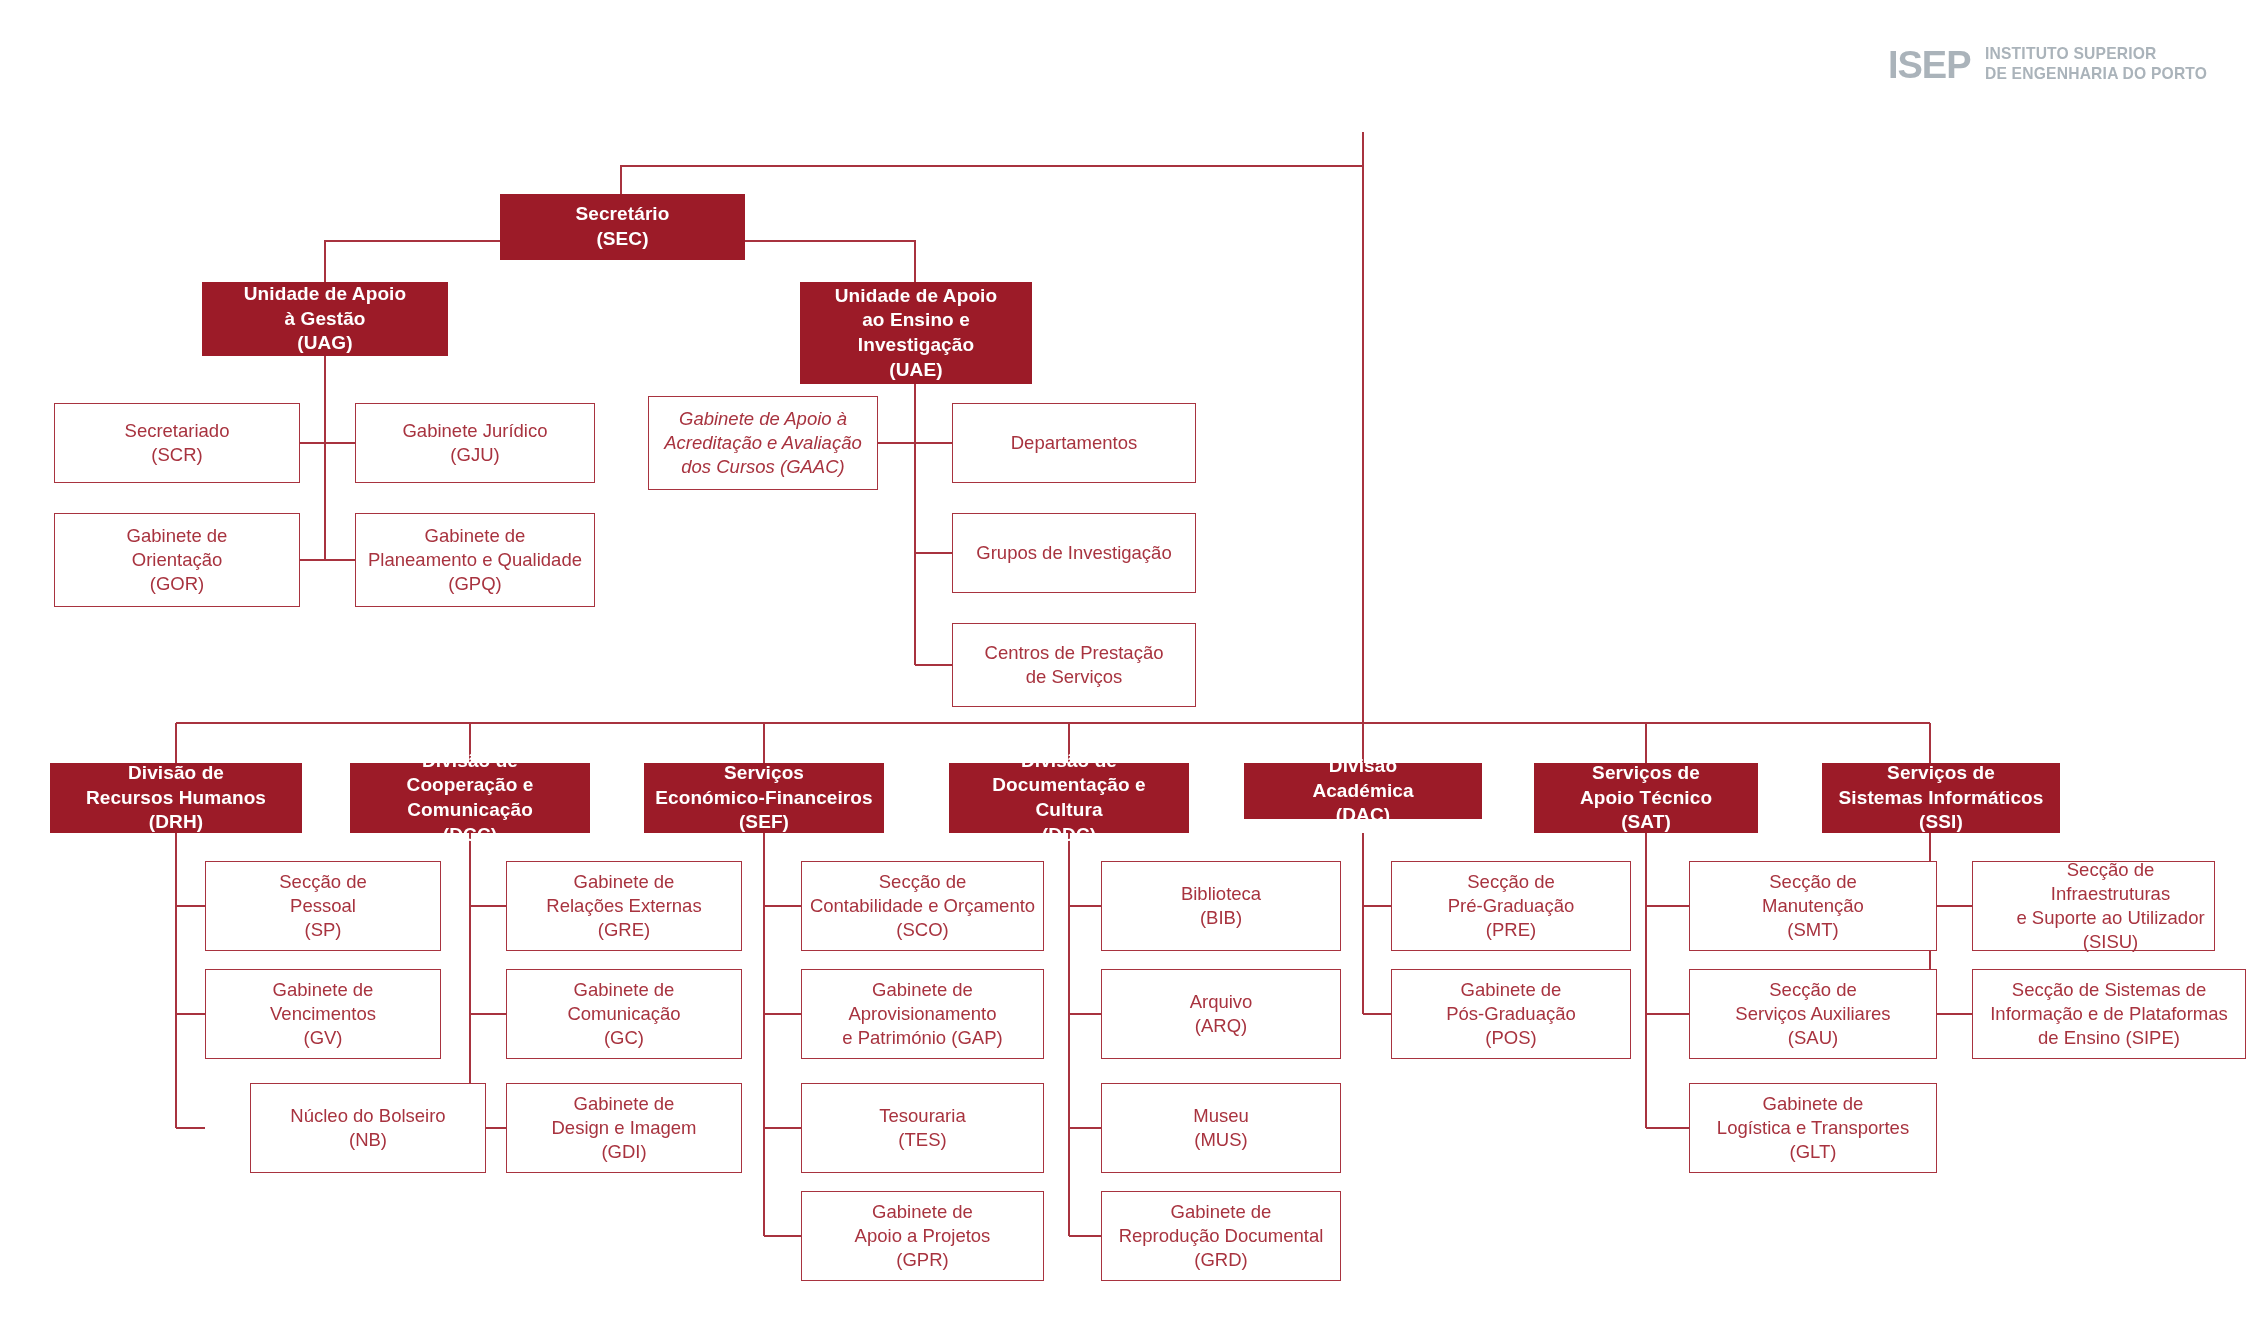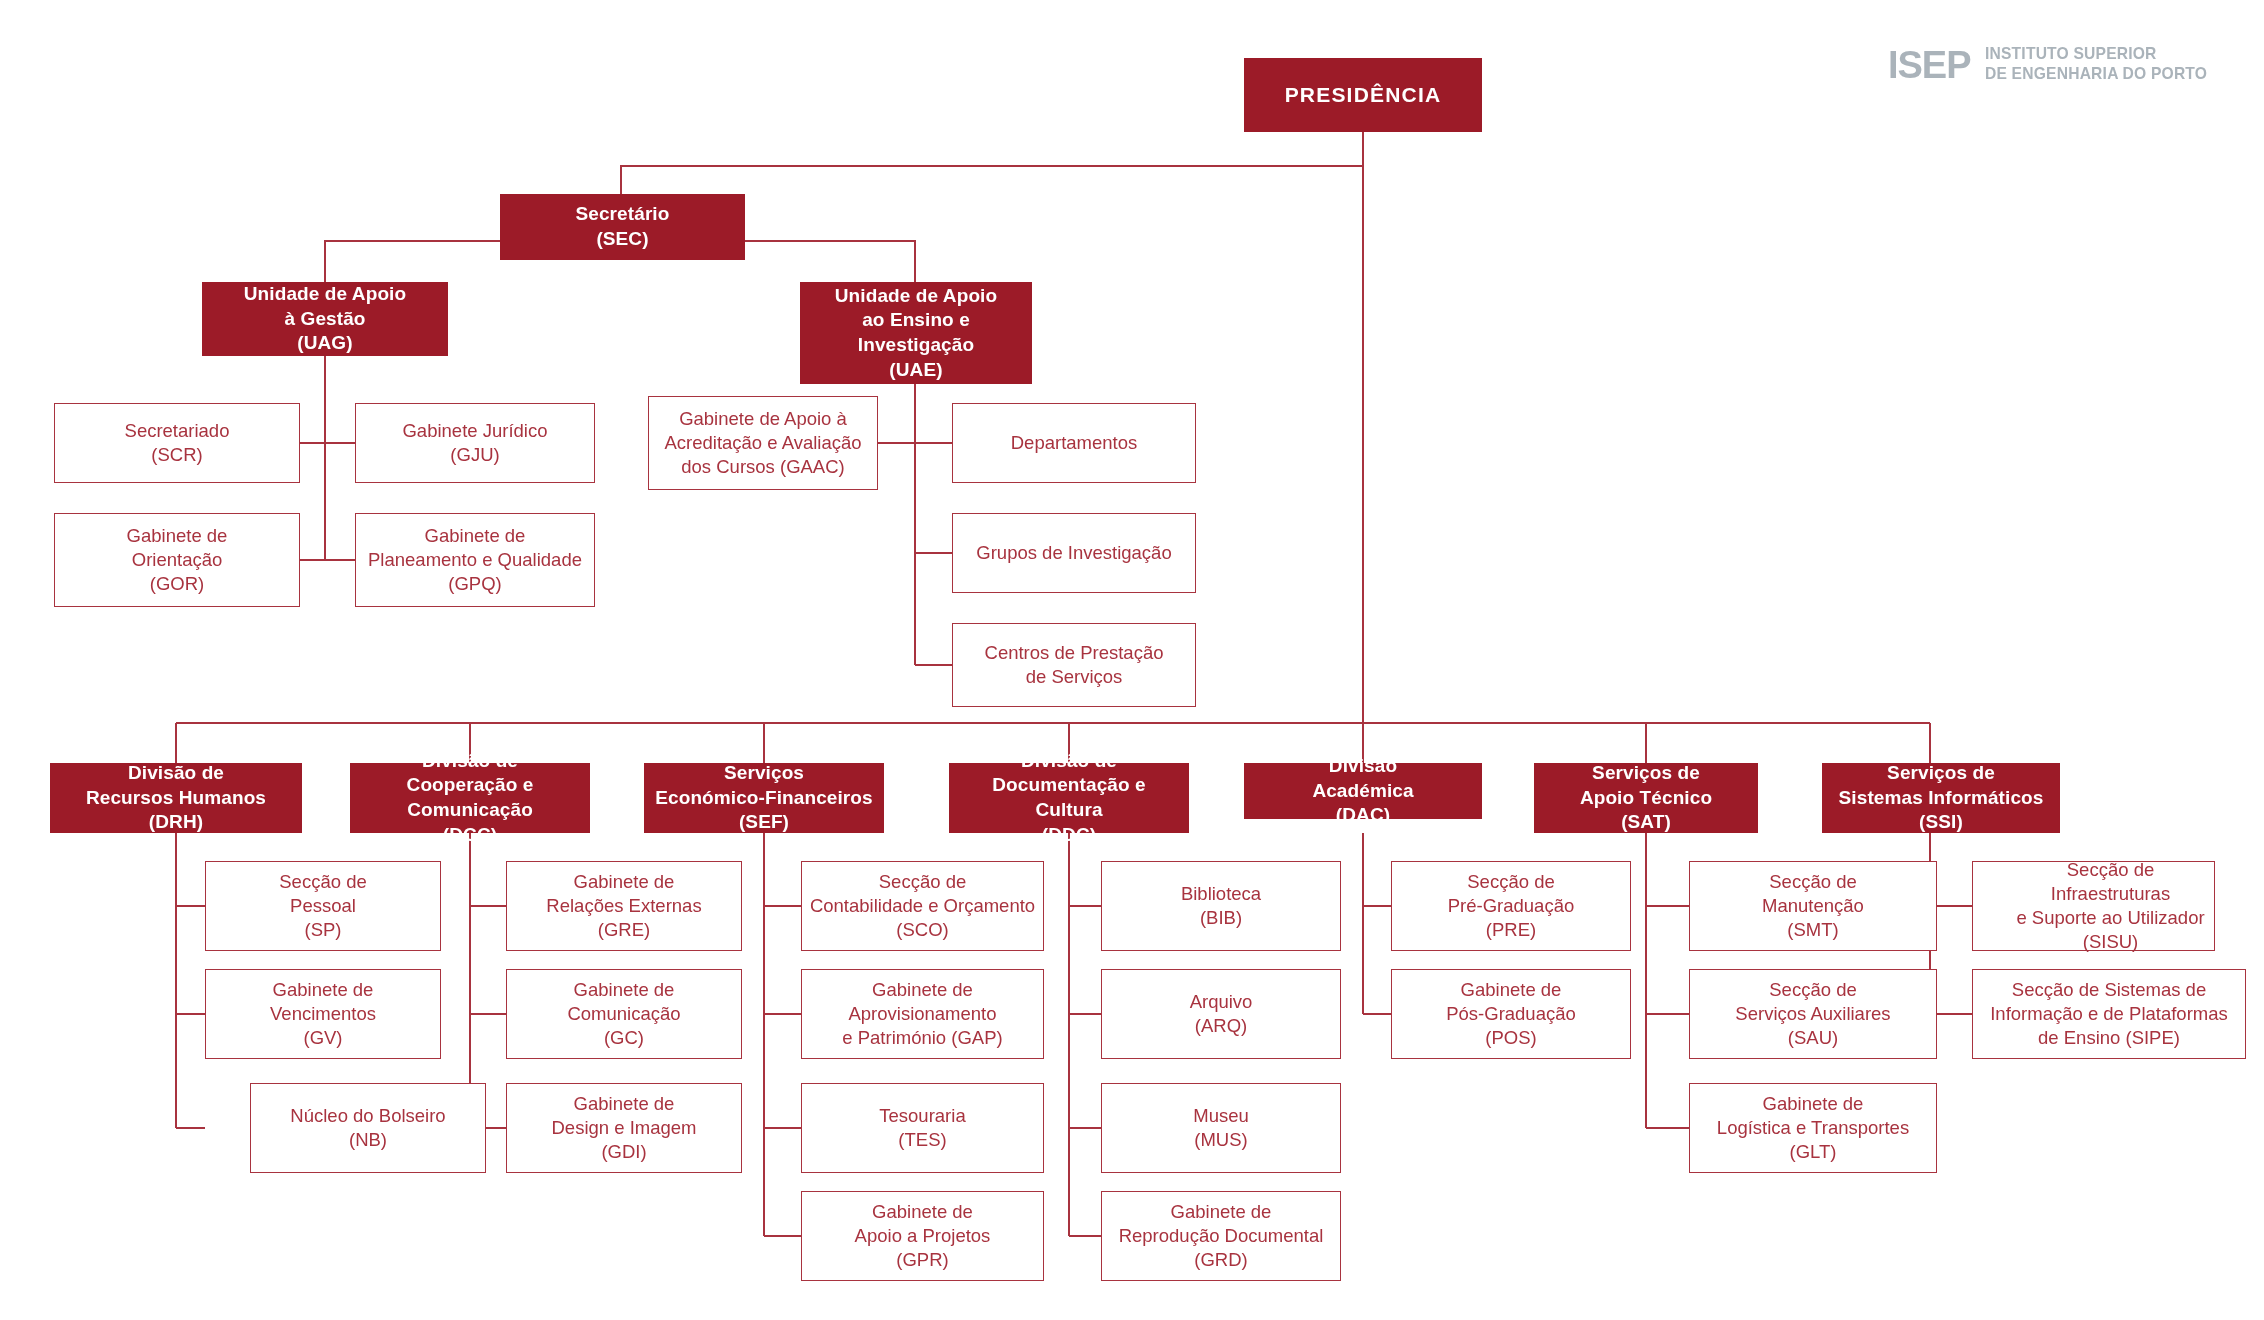--- a/index.html
+++ b/index.html
@@ -159,23 +159,20 @@
       <path d="M1930,1014 L1972,1014"></path>
 
     </g>
   </svg>
 
   <div id="logo">
     <span class="mark">ISEP</span>
     <span class="words"><span>INSTITUTO SUPERIOR</span><br><span>DE ENGENHARIA DO PORTO</span></span>
   </div>
 
-  <div class="node solid root" style="left:1244px;top:58px;width:238px;height:74px;">
-    <span class="txt">PRESIDÊNCIA</span>
-  </div>
 
   <div class="node solid" style="left:500px;top:194px;width:245px;height:66px;">
     <span class="txt">Secretário
 (SEC)</span>
   </div>
 
   <div class="node solid" style="left:202px;top:282px;width:246px;height:74px;">
     <span class="txt">Unidade de Apoio
 à Gestão
 (UAG)</span>
@@ -202,21 +199,21 @@
 Orientação
 (GOR)</span>
   </div>
 
   <div class="node outline" style="left:355px;top:513px;width:240px;height:94px;">
     <span class="txt">Gabinete de
 Planeamento e Qualidade
 (GPQ)</span>
   </div>
 
-  <div class="node outline" style="left:648px;top:396px;width:230px;height:94px;">
+  <div class="node outline" style="left:648px;top:396px;width:230px;height:94px;font-style:italic;">
     <span class="txt">Gabinete de Apoio à
 Acreditação e Avaliação
 dos Cursos (GAAC)</span>
   </div>
 
   <div class="node outline" style="left:952px;top:403px;width:244px;height:80px;">
     <span class="txt">Departamentos</span>
   </div>
 
   <div class="node outline" style="left:952px;top:513px;width:244px;height:80px;">

